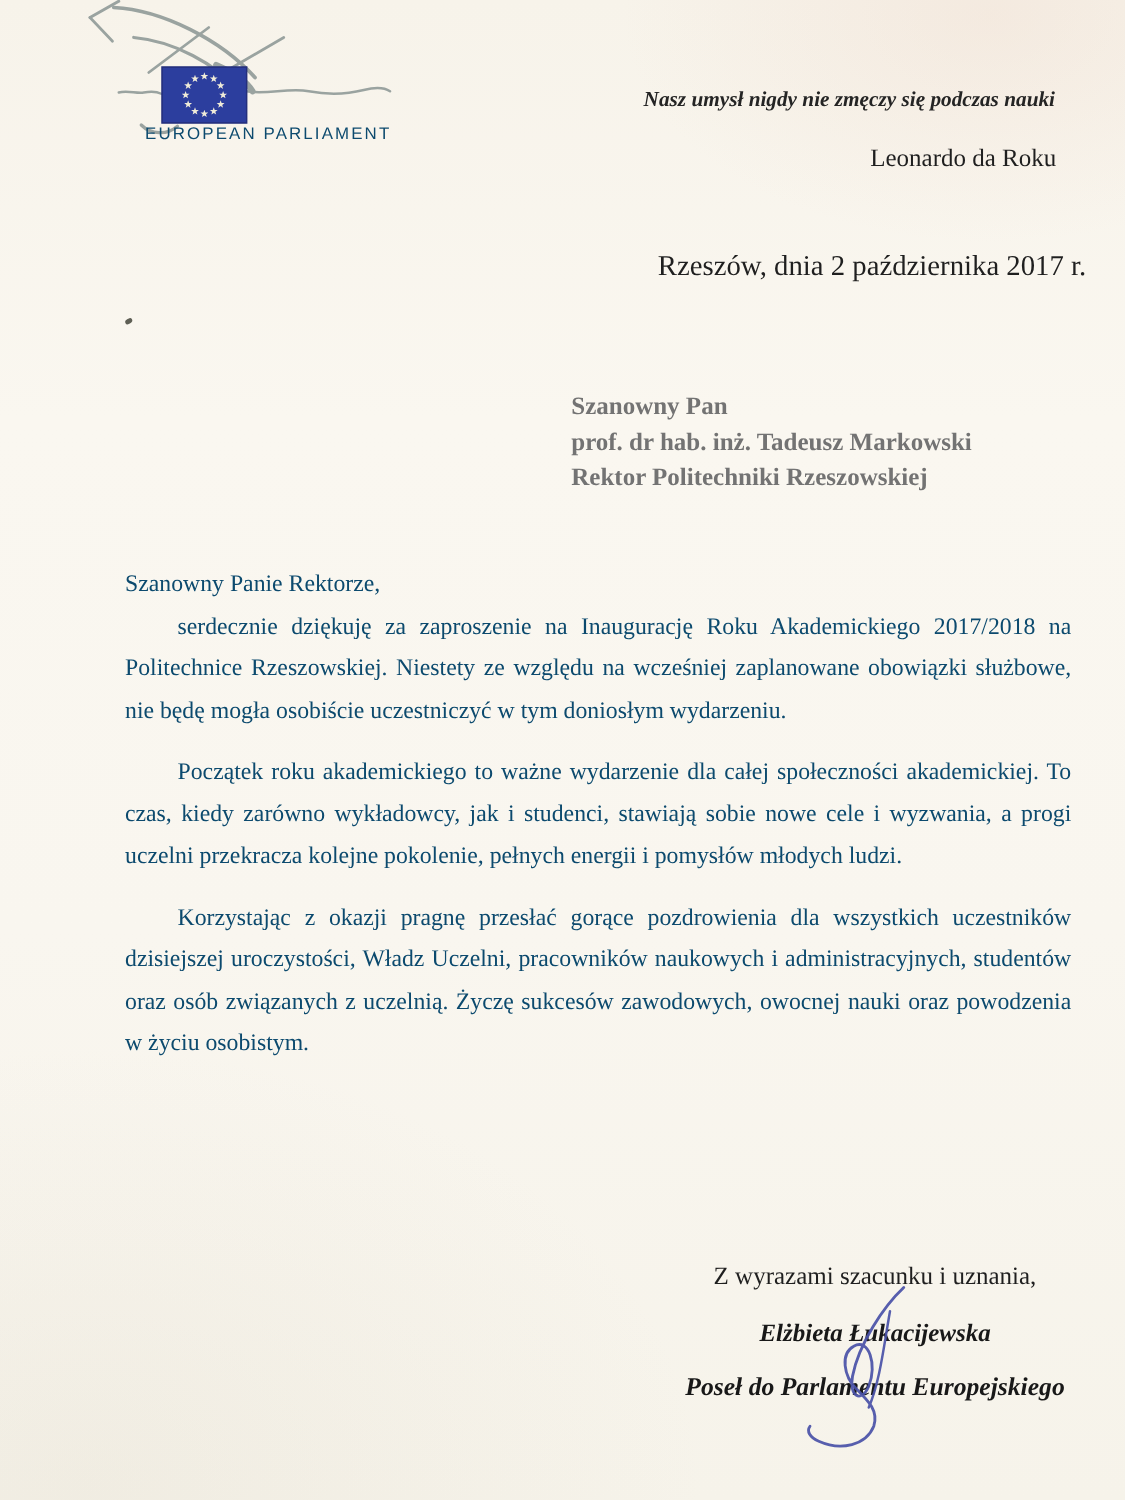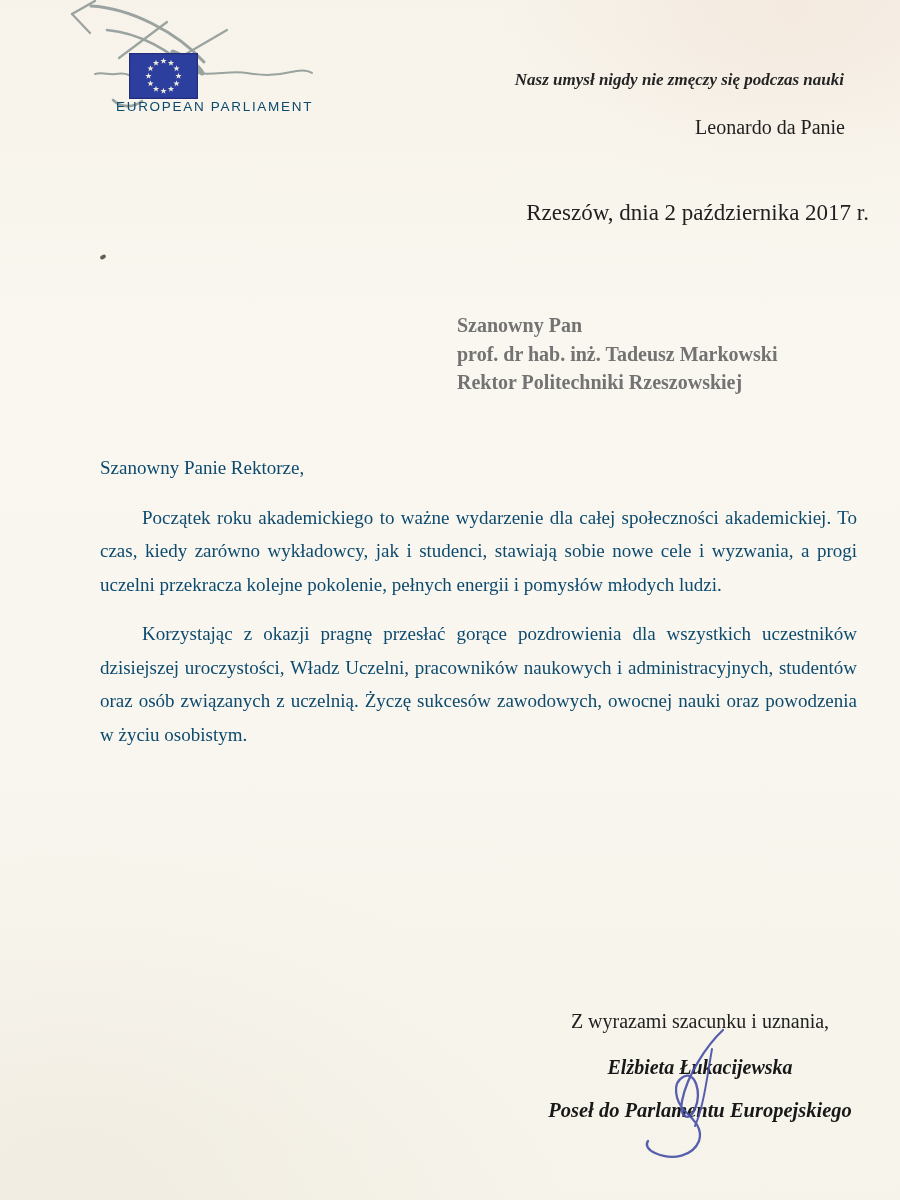--- a/index.html
+++ b/index.html
@@ -103,33 +103,34 @@
     <path transform="translate(21.5,30.5)" d="M 0 -3.3 L 0.79 -1.09 L 3.14 -1.02 L 1.28 0.42 L 1.94 2.67 L 0 1.35 L -1.94 2.67 L -1.28 0.42 L -3.14 -1.02 L -0.79 -1.09 Z"></path>
     <path transform="translate(19.5,23)" d="M 0 -3.3 L 0.79 -1.09 L 3.14 -1.02 L 1.28 0.42 L 1.94 2.67 L 0 1.35 L -1.94 2.67 L -1.28 0.42 L -3.14 -1.02 L -0.79 -1.09 Z"></path>
     <path transform="translate(21.5,15.5)" d="M 0 -3.3 L 0.79 -1.09 L 3.14 -1.02 L 1.28 0.42 L 1.94 2.67 L 0 1.35 L -1.94 2.67 L -1.28 0.42 L -3.14 -1.02 L -0.79 -1.09 Z"></path>
     <path transform="translate(27,10)" d="M 0 -3.3 L 0.79 -1.09 L 3.14 -1.02 L 1.28 0.42 L 1.94 2.67 L 0 1.35 L -1.94 2.67 L -1.28 0.42 L -3.14 -1.02 L -0.79 -1.09 Z"></path>
   </g>
 </svg>
 
 <div class="abs org-label">EUROPEAN PARLIAMENT</div>
 
 <div class="abs motto">Nasz umysł nigdy nie zmęczy się podczas nauki</div>
-<div class="abs motto-author">Leonardo da Panie</div>
+<div class="abs motto-author">Leonardo da Roku</div>
 <div class="abs dateline">Rzeszów, dnia 2 października 2017 r.</div>
 
 <div class="abs scan-speck"></div>
 
 <div class="abs recipient">
   <div>Szanowny Pan</div>
   <div>prof. dr hab. inż. Tadeusz Markowski</div>
   <div>Rektor Politechniki Rzeszowskiej</div>
 </div>
 
 <div class="abs letter-body">
   <div class="salutation">Szanowny Panie Rektorze,</div>
+  <p class="para">serdecznie dziękuję za zaproszenie na Inaugurację Roku Akademickiego 2017/2018 na Politechnice Rzeszowskiej. Niestety ze względu na wcześniej zaplanowane obowiązki służbowe, nie będę mogła osobiście uczestniczyć w tym doniosłym wydarzeniu.</p>
   <p class="para gap-lg">Początek roku akademickiego to ważne wydarzenie dla całej społeczności akademickiej. To czas, kiedy zarówno wykładowcy, jak i studenci, stawiają sobie nowe cele i wyzwania, a progi uczelni przekracza kolejne pokolenie, pełnych energii i pomysłów młodych ludzi.</p>
   <p class="para gap-lg">Korzystając z okazji pragnę przesłać gorące pozdrowienia dla wszystkich uczestników dzisiejszej uroczystości, Władz Uczelni, pracowników naukowych i administracyjnych, studentów oraz osób związanych z uczelnią. Życzę sukcesów zawodowych, owocnej nauki oraz powodzenia w życiu osobistym.</p>
 </div>
 
 <div class="abs closing">
   <div class="valediction">Z wyrazami szacunku i uznania,</div>
   <div class="signer-name">Elżbieta Łukacijewska</div>
   <div class="signer-title">Poseł do Parlamentu Europejskiego</div>
 </div>
 

